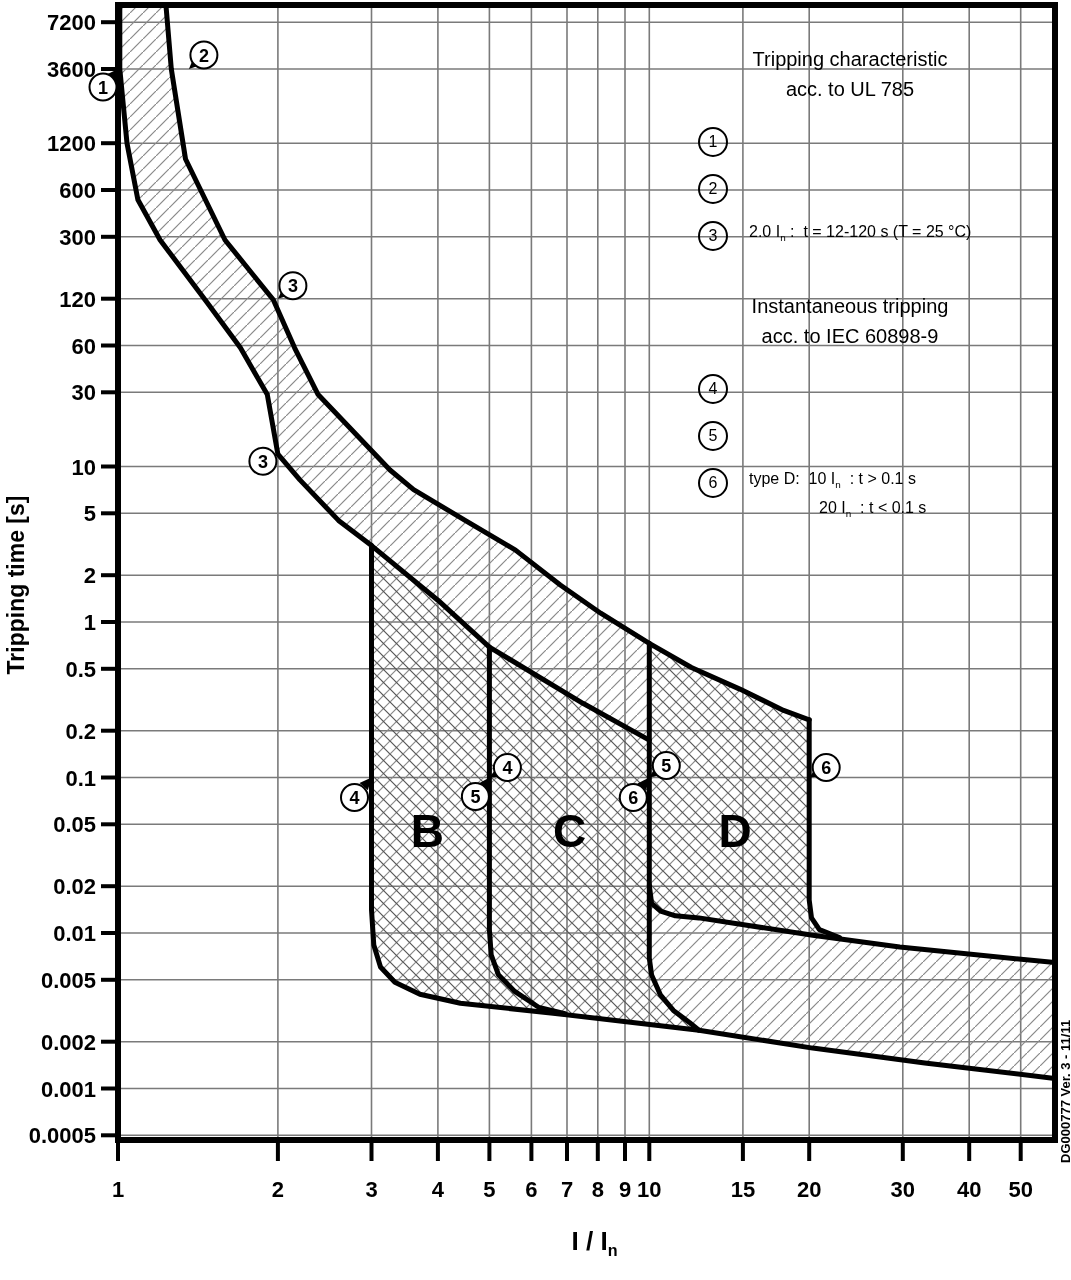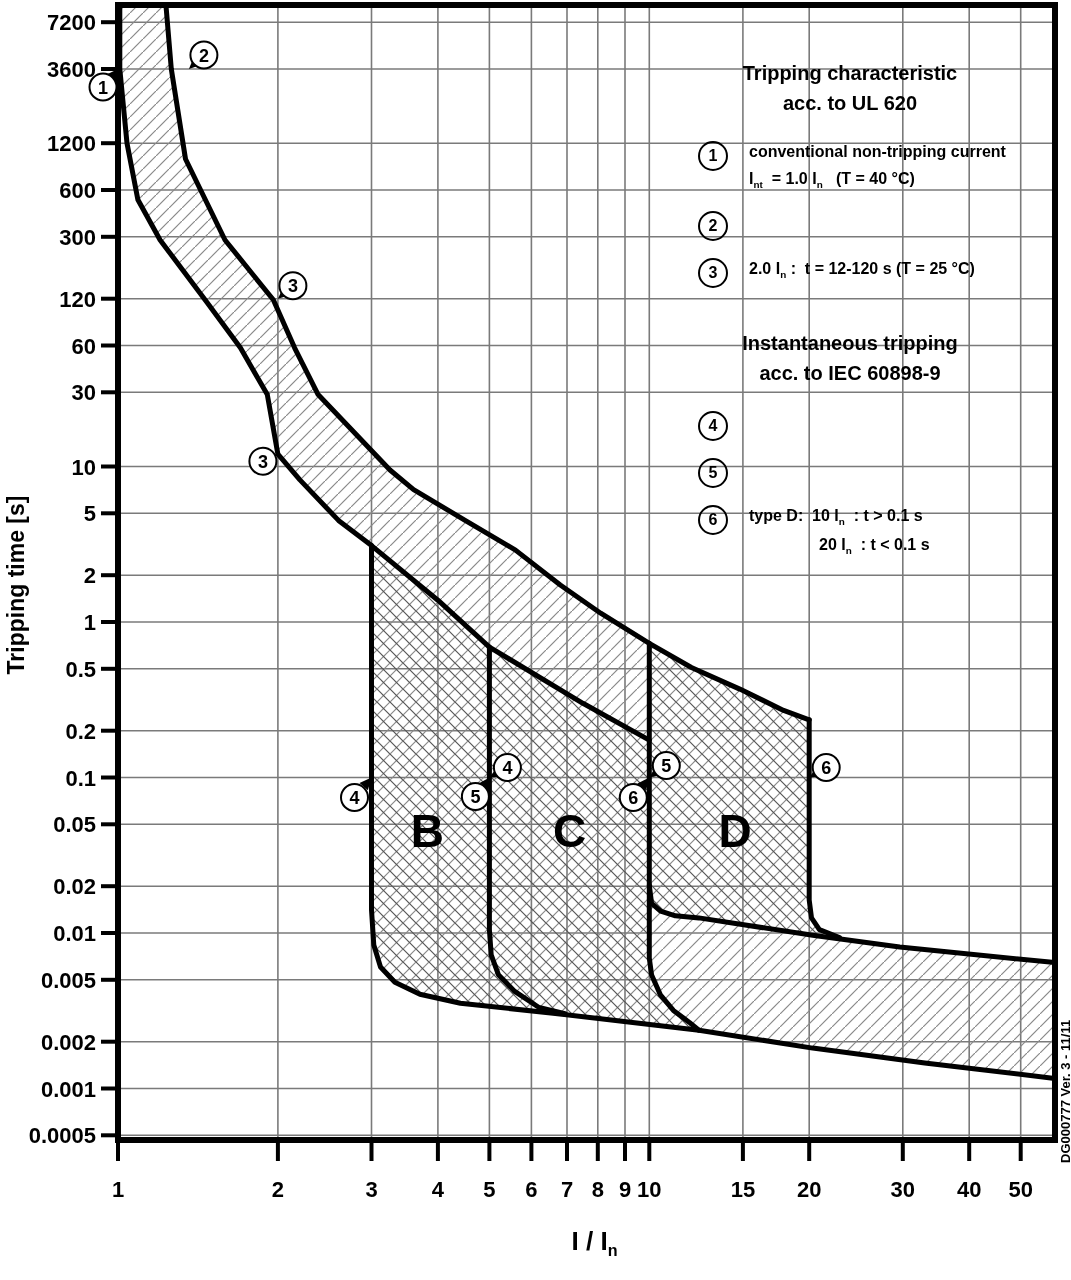--- a/index.html
+++ b/index.html
@@ -4,21 +4,21 @@
 <style>
   html,body{margin:0;padding:0;background:#fff;}
   body{width:1071px;height:1280px;position:relative;overflow:hidden;
        font-family:"Liberation Sans",sans-serif;color:#000;}
   #chart-svg{position:absolute;left:0;top:0;}
   .ylabel{position:absolute;left:16px;top:585px;transform:translate(-50%,-50%) rotate(-90deg);
           font-size:23px;font-weight:bold;white-space:nowrap;}
   .xlabel{position:absolute;left:126px;top:1226px;width:937px;text-align:center;
           font-size:26px;font-weight:bold;}
   .xlabel sub,.legend sub{font-size:62%;}
-  .legend{position:absolute;left:642px;top:58px;width:416px;font-weight:bold;}
+  .legend{position:absolute;left:642px;top:44px;width:416px;font-weight:normal;}
   .lg-title{font-size:20px;text-align:center;line-height:1.5;margin:0;}
   .lg-items{margin-top:20px;}
   .item{display:flex;align-items:flex-start;margin:0 0 14px 56px;}
   .circ{flex:0 0 auto;width:26px;height:26px;border:2px solid #000;border-radius:50%;
         text-align:center;line-height:26px;font-size:16px;margin-right:21px;margin-top:3px;}
   .lines{font-size:16px;line-height:1.7;}
   .legend-line{white-space:pre;}
   .sec2{margin-top:40px;}
   .mt6{margin-top:6px;}
   .footnote{position:absolute;left:1074px;top:1147px;transform:rotate(-90deg);
@@ -224,29 +224,25 @@
       <text x="826.2" y="774.0" font-size="18" font-weight="bold" text-anchor="middle" fill="#000">6</text>
     </g>
   </svg>
 
 <div class="ylabel">Tripping time [s]</div>
 <div class="xlabel">I / I<sub>n</sub></div>
 
 <div class="legend">
   <div class="lg-title">
     <div>Tripping characteristic</div>
-    <div>acc. to UL 620</div>
+    <div>acc. to UL 785</div>
   </div>
   <div class="lg-items">
     <div class="item">
       <div class="circ">1</div>
-      <div class="lines">
-        <div class="legend-line">conventional non-tripping current</div>
-        <div class="legend-line">I<sub>nt</sub>  = 1.0 I<sub>n</sub>   (T = 40 °C)</div>
-      </div>
     </div>
     <div class="item">
       <div class="circ">2</div>
     </div>
     <div class="item mt6">
       <div class="circ">3</div>
       <div class="lines">
         <div class="legend-line">2.0 I<sub>n</sub> :  t = 12-120 s (T = 25 °C)</div>
       </div>
     </div>

